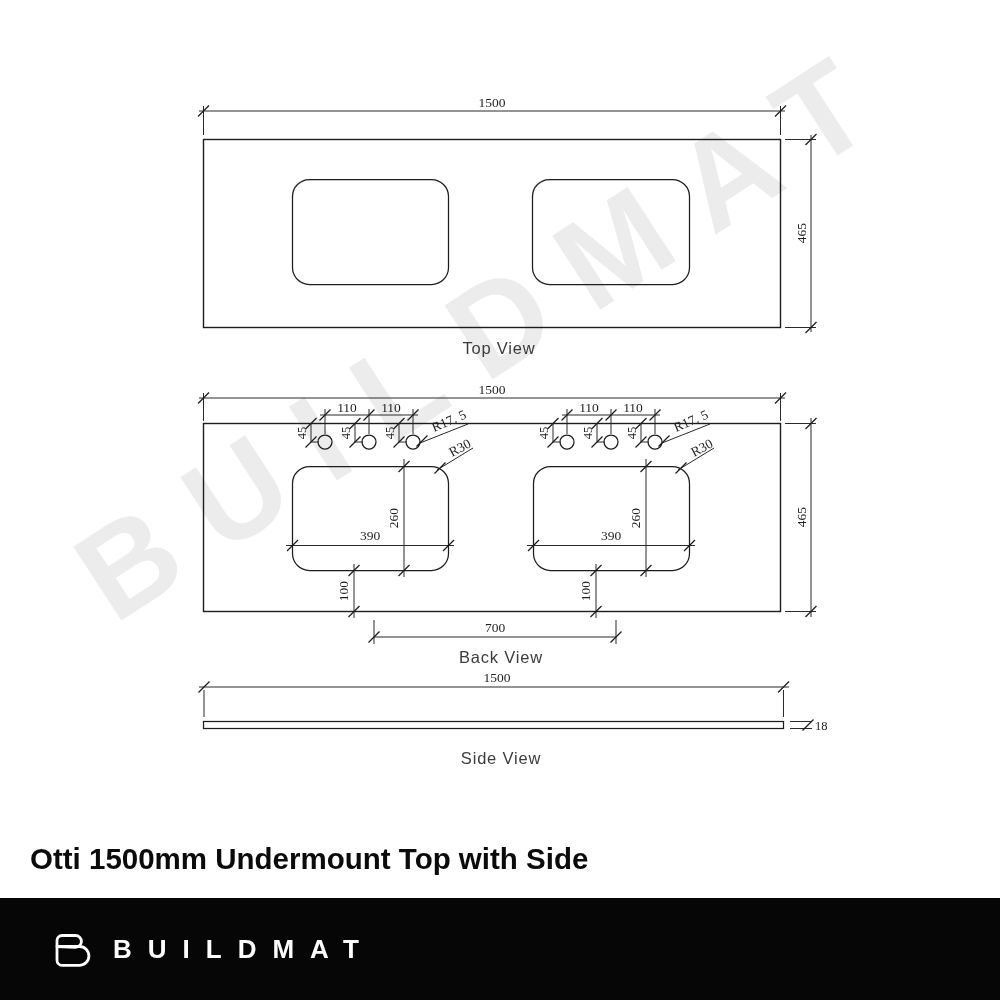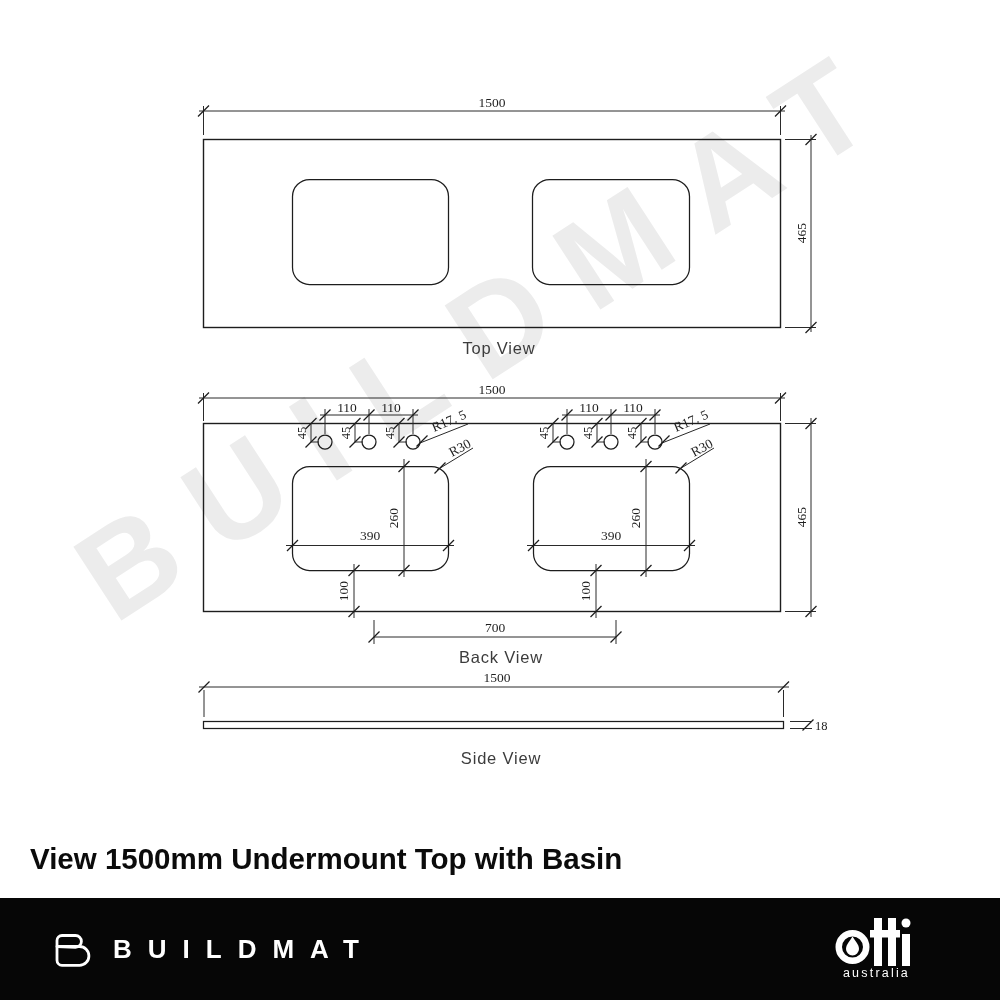--- a/index.html
+++ b/index.html
@@ -258,37 +258,25 @@
         <line class="dim" x1="790" y1="721.5" x2="812" y2="721.5"></line>
         <line class="dim" x1="790" y1="728.5" x2="812" y2="728.5"></line>
         <use href="#tick" x="808" y="725"></use>
         <text class="smalltxt" x="815" y="730">18</text>
       </g>
 
       <text class="viewlabel" x="501" y="764" text-anchor="middle">Side View</text>
     </g>
   </svg>
 
-  <div class="title">View 1500mm Undermount Top with Basin</div>
+  <div class="title">Otti 1500mm Undermount Top with Side</div>
 
   <footer class="footer">
     <div class="bm">
       <svg class="bm-icon" width="42" height="38" viewBox="0 0 42 38">
         <path d="M4 16.5 v-6 a5 5 0 0 1 5 -5 h13.5 a5.9 5.9 0 0 1 0 11.8 z"></path>
         <path d="M4 16.5 h22.5 a9.4 9.4 0 0 1 0 18.8 h-17.5 a5 5 0 0 1 -5 -5 z"></path>
       </svg>
       <span class="bm-text">BUILDMAT</span>
     </div>
-    <div class="otti">
-      <svg role="img" width="96" height="66" viewBox="0 0 96 66" aria-label="otti">
-        <circle class="otti-ring" cx="20.5" cy="33" r="13.75"></circle>
-        <path class="otti-shape" d="M20.5 22.5 C23.5 27.5 27 30.5 27 35 a6.5 6.5 0 0 1 -13 0 C14 30.5 17.5 27.5 20.5 22.5 Z"></path>
-        <rect class="otti-shape" x="42" y="4" width="8" height="48"></rect>
-        <rect class="otti-shape" x="56" y="4" width="8" height="48"></rect>
-        <rect class="otti-shape" x="38" y="16" width="30" height="7.5"></rect>
-        <rect class="otti-shape" x="70" y="20" width="8" height="32"></rect>
-        <circle class="otti-shape" cx="74" cy="9" r="4.5"></circle>
-        <text class="otti-tagline" x="44.5" y="63" text-anchor="middle">australia</text>
-      </svg>
-    </div>
   </footer>
 
 </div>
 
 </body></html>

